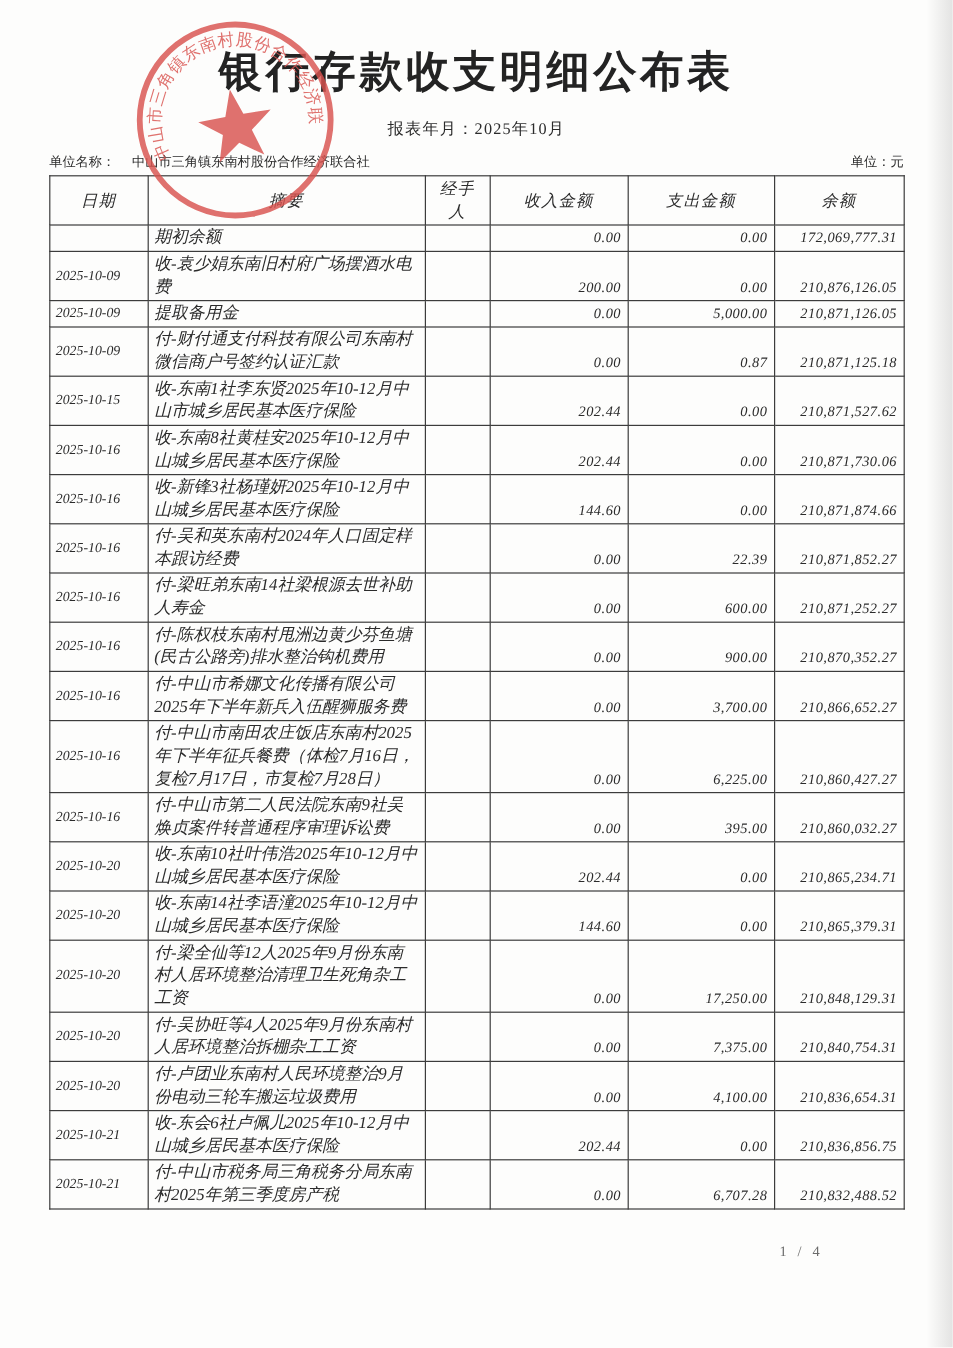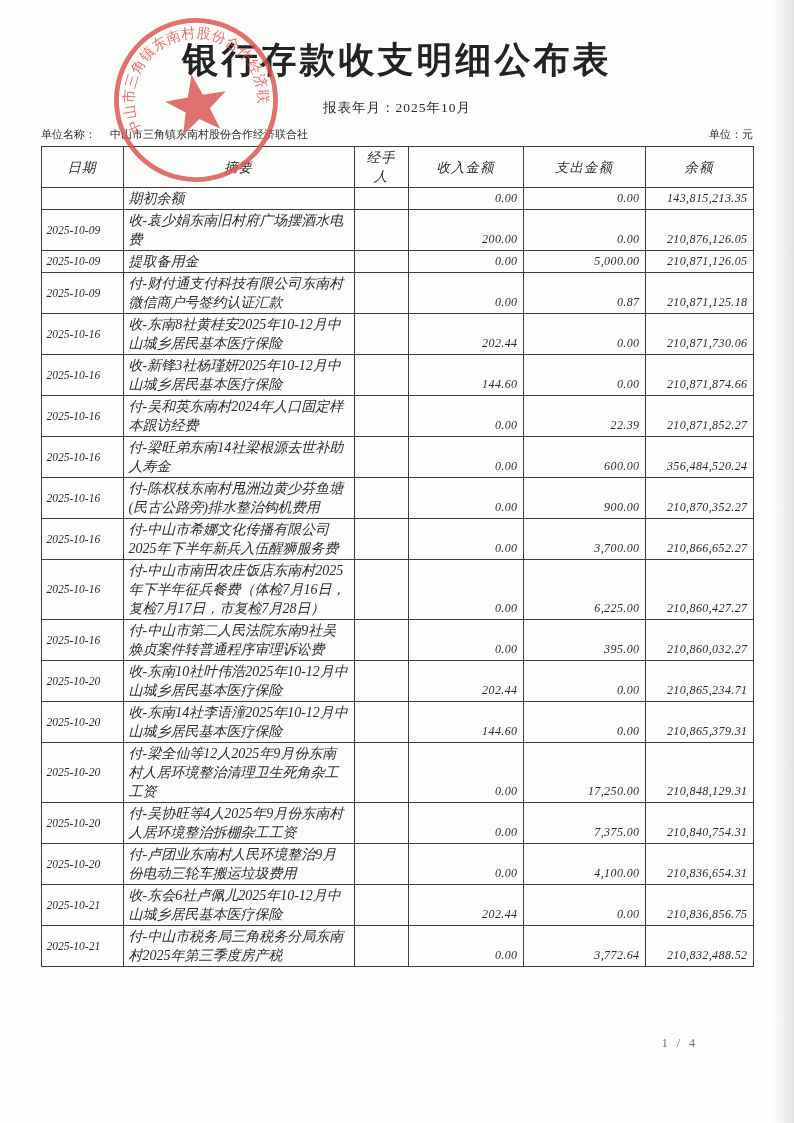--- a/index.html
+++ b/index.html
@@ -45,21 +45,21 @@
     font-weight:400;text-align:center;height:31px;font-size:13.5px;letter-spacing:1px;
   }
   td.date{text-align:left;vertical-align:middle;font-size:11.5px;
     font-family:"Liberation Serif","DejaVu Serif",serif;white-space:nowrap;padding:1px 2px;}
   td.summary{text-align:left;vertical-align:middle;font-size:14px;}
   td.handler{text-align:center;}
   td.income,td.expense,td.balance{
     text-align:right;vertical-align:bottom;font-size:12px;letter-spacing:0.4px;white-space:nowrap;
   }
   .page-indicator{
-    position:absolute;top:1036px;right:96px;font-size:12px;color:#6b6b6b;letter-spacing:3px;
+    position:absolute;top:1036px;right:108px;font-size:12px;color:#6b6b6b;letter-spacing:3px;
     font-family:"Liberation Serif","DejaVu Serif",serif;
   }
 
   .seal{
     position:absolute;left:110px;top:14px;width:172px;height:172px;
     transform:rotate(-10deg);opacity:0.82;pointer-events:none;
   }
 </style>
 </head>
 <body>
@@ -102,21 +102,21 @@
       <th>余额</th>
     </tr>
   </thead>
   <tbody>
       <tr>
         <td class="date"></td>
         <td class="summary">期初余额</td>
         <td class="handler"></td>
         <td class="income">0.00</td>
         <td class="expense">0.00</td>
-        <td class="balance">143,815,213.35</td>
+        <td class="balance">172,069,777.31</td>
       </tr>
       <tr>
         <td class="date">2025-10-09</td>
         <td class="summary">收-袁少娟东南旧村府广场摆酒水电费</td>
         <td class="handler"></td>
         <td class="income">200.00</td>
         <td class="expense">0.00</td>
         <td class="balance">210,876,126.05</td>
       </tr>
       <tr>
@@ -129,20 +129,28 @@
       </tr>
       <tr>
         <td class="date">2025-10-09</td>
         <td class="summary">付-财付通支付科技有限公司东南村微信商户号签约认证汇款</td>
         <td class="handler"></td>
         <td class="income">0.00</td>
         <td class="expense">0.87</td>
         <td class="balance">210,871,125.18</td>
       </tr>
       <tr>
+        <td class="date">2025-10-15</td>
+        <td class="summary">收-东南1社李东贤2025年10-12月中山市城乡居民基本医疗保险</td>
+        <td class="handler"></td>
+        <td class="income">202.44</td>
+        <td class="expense">0.00</td>
+        <td class="balance">210,871,527.62</td>
+      </tr>
+      <tr>
         <td class="date">2025-10-16</td>
         <td class="summary">收-东南8社黄桂安2025年10-12月中山城乡居民基本医疗保险</td>
         <td class="handler"></td>
         <td class="income">202.44</td>
         <td class="expense">0.00</td>
         <td class="balance">210,871,730.06</td>
       </tr>
       <tr>
         <td class="date">2025-10-16</td>
         <td class="summary">收-新锋3社杨瑾妍2025年10-12月中山城乡居民基本医疗保险</td>
@@ -158,21 +166,21 @@
         <td class="income">0.00</td>
         <td class="expense">22.39</td>
         <td class="balance">210,871,852.27</td>
       </tr>
       <tr>
         <td class="date">2025-10-16</td>
         <td class="summary">付-梁旺弟东南14社梁根源去世补助人寿金</td>
         <td class="handler"></td>
         <td class="income">0.00</td>
         <td class="expense">600.00</td>
-        <td class="balance">356,484,520.24</td>
+        <td class="balance">210,871,252.27</td>
       </tr>
       <tr>
         <td class="date">2025-10-16</td>
         <td class="summary">付-陈权枝东南村甩洲边黄少芬鱼塘(民古公路旁)排水整治钩机费用</td>
         <td class="handler"></td>
         <td class="income">0.00</td>
         <td class="expense">900.00</td>
         <td class="balance">210,870,352.27</td>
       </tr>
       <tr>
@@ -245,21 +253,21 @@
         <td class="handler"></td>
         <td class="income">202.44</td>
         <td class="expense">0.00</td>
         <td class="balance">210,836,856.75</td>
       </tr>
       <tr>
         <td class="date">2025-10-21</td>
         <td class="summary">付-中山市税务局三角税务分局东南村2025年第三季度房产税</td>
         <td class="handler"></td>
         <td class="income">0.00</td>
-        <td class="expense">3,772.64</td>
+        <td class="expense">6,707.28</td>
         <td class="balance">210,832,488.52</td>
       </tr>
     </tbody>
 </table>
 
 <div class="page-indicator">1 / 4</div>
 
 <div class="scan-edge-right"></div>
 
 </body></html>

